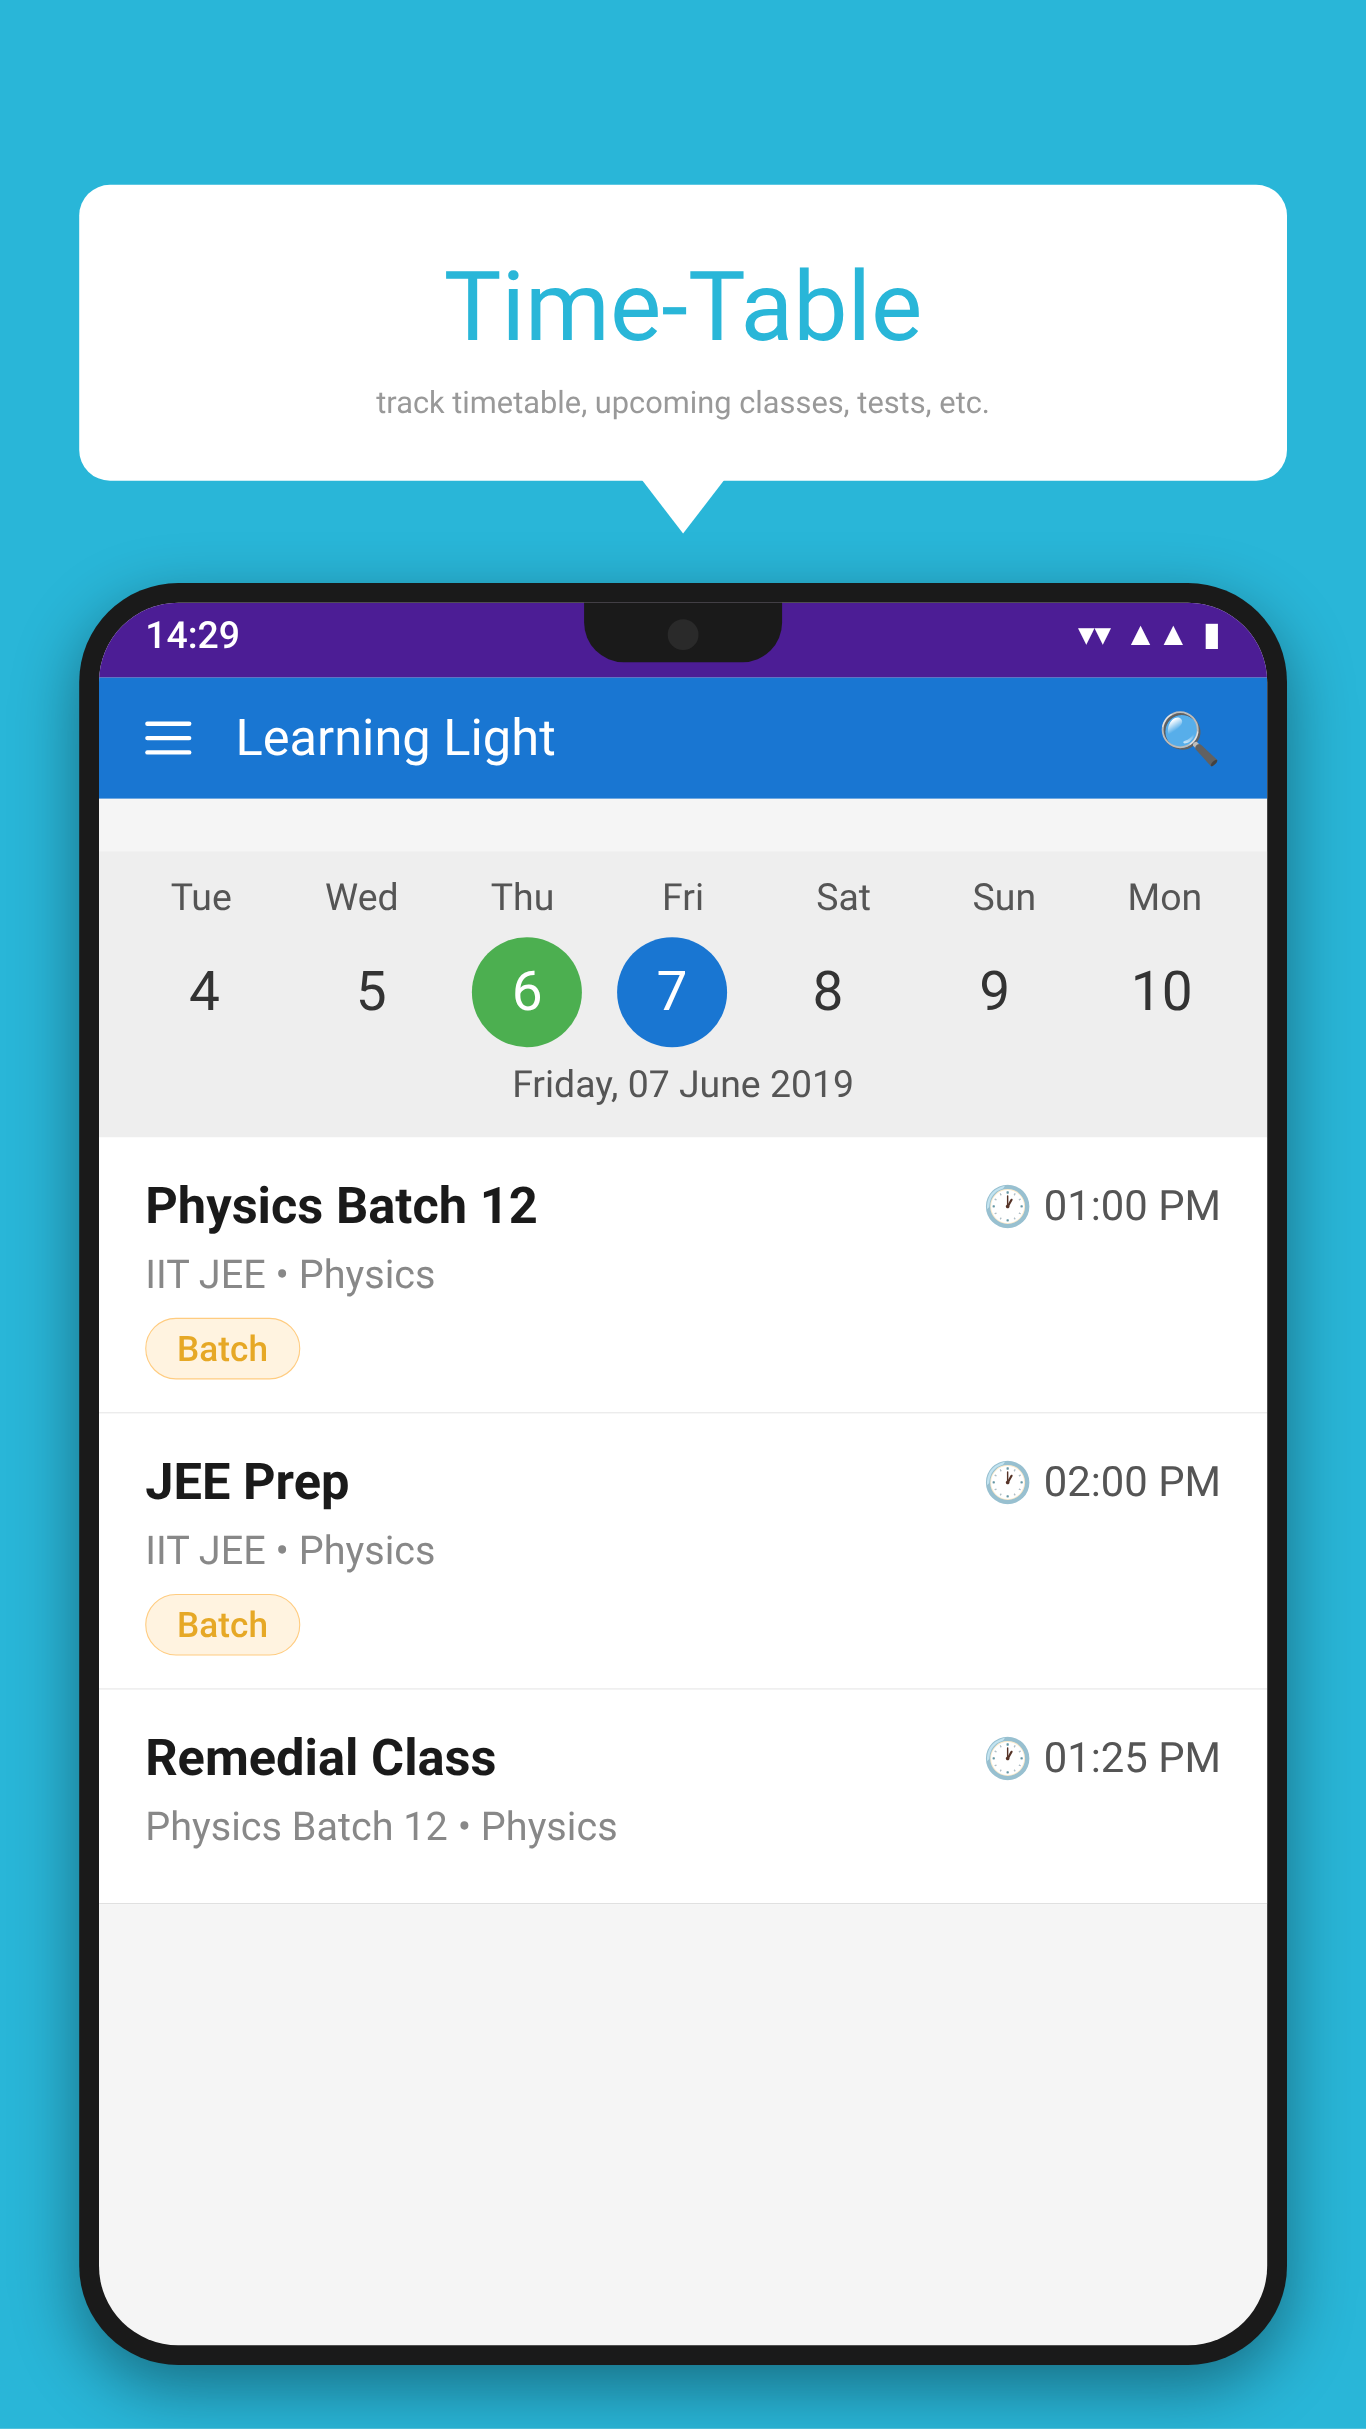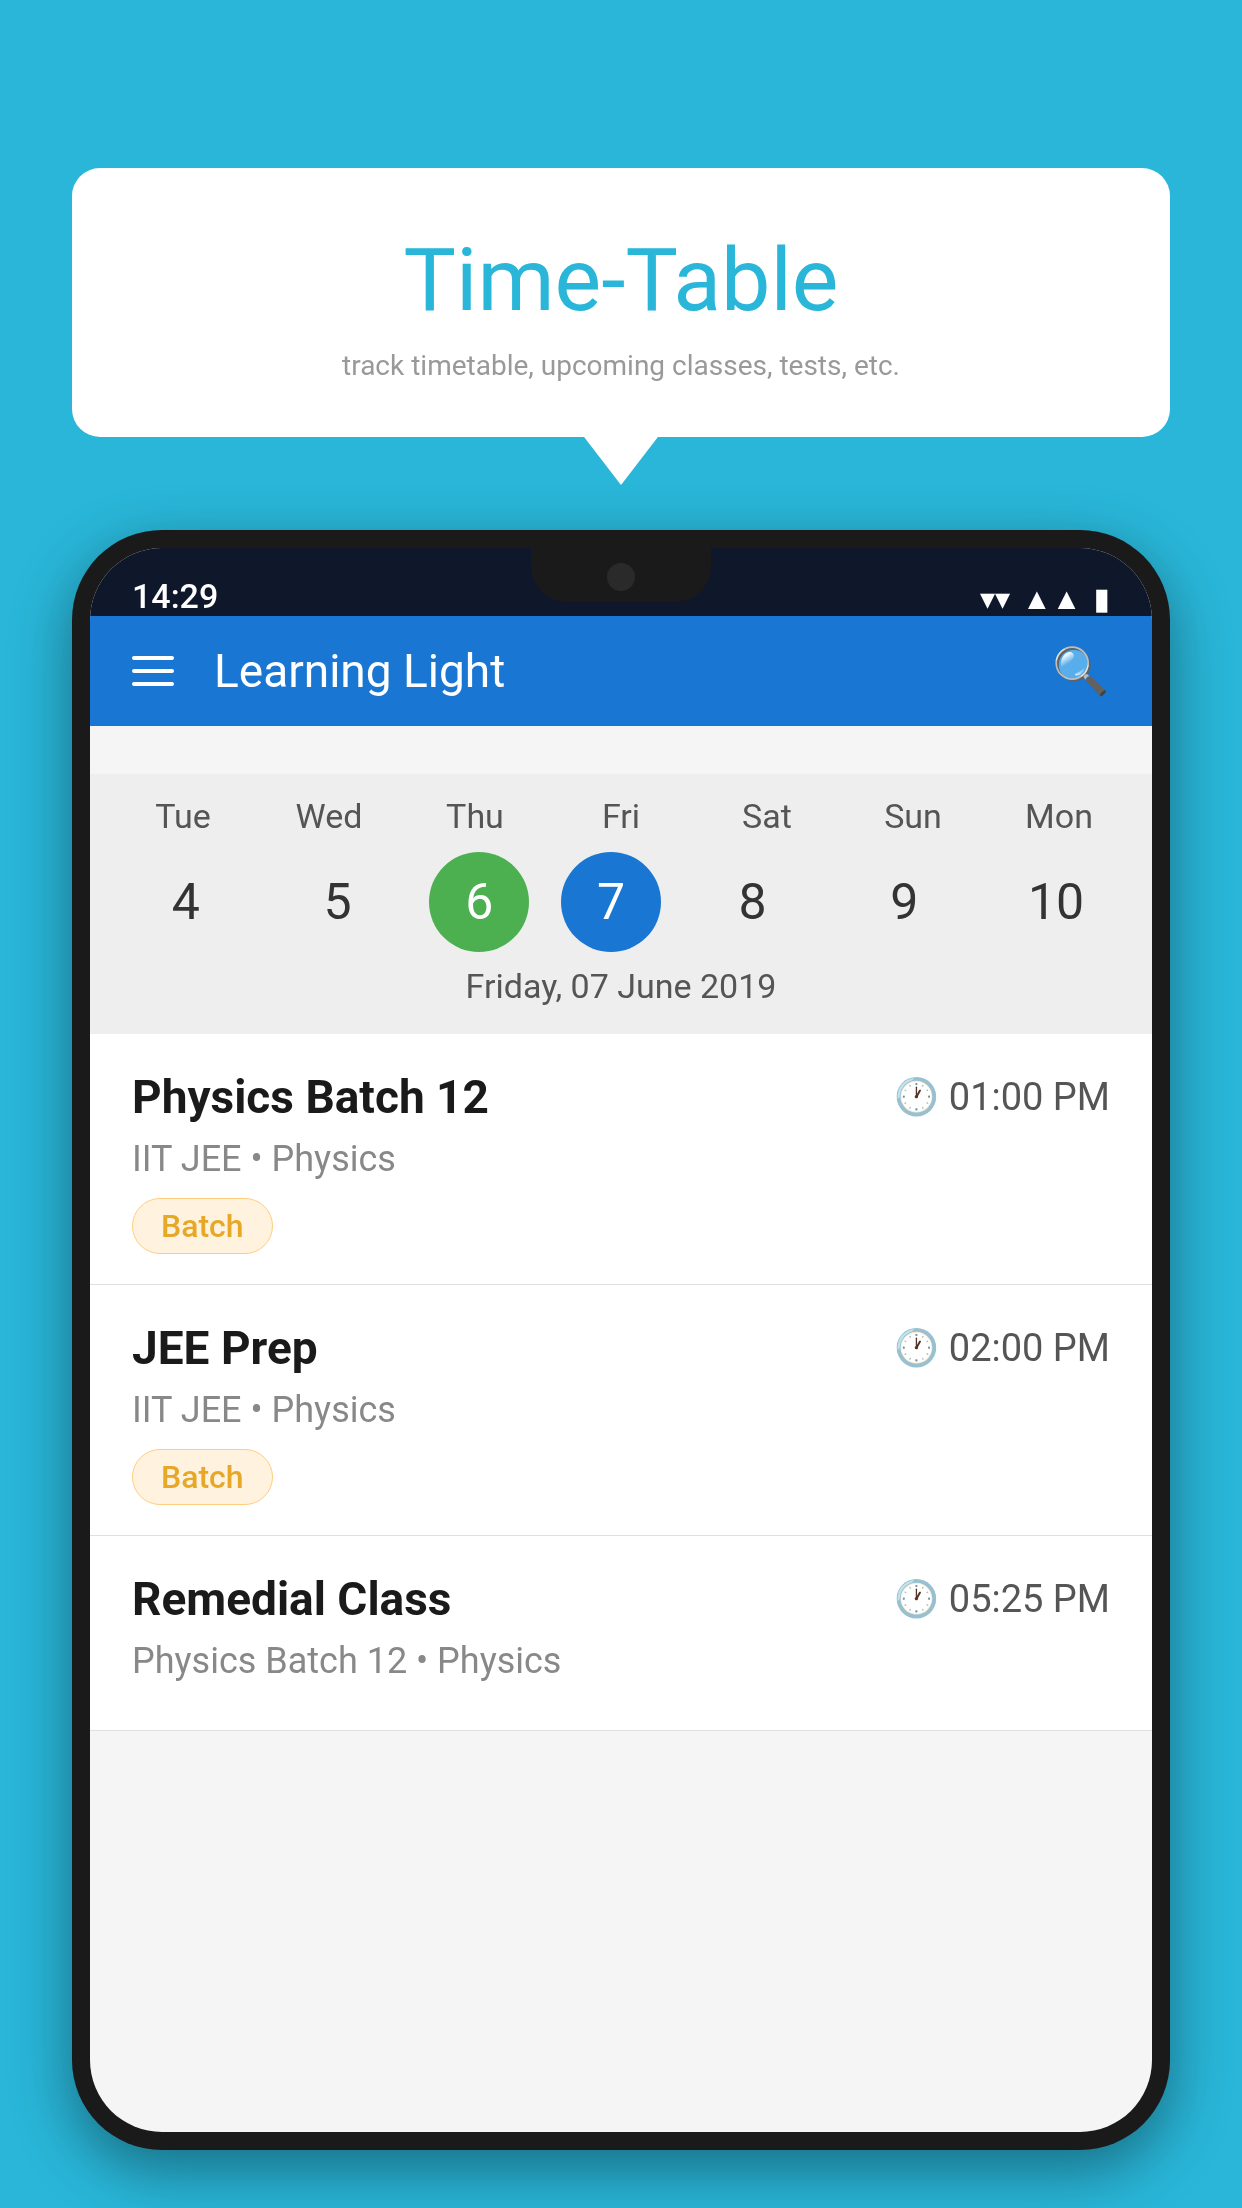--- a/index.html
+++ b/index.html
@@ -99,24 +99,24 @@
       background: #f5f5f5;
       border-radius: 72px;
       width: 100%;
       height: 100%;
       overflow: hidden;
       position: relative;
     }
 
     
     .status-bar {
-      background: #0f172a;
+      background: #4c1d95;
       height: 68px;
       display: flex;
-      align-items: flex-end;
+      align-items: flex-start;
       justify-content: space-between;
       padding: 0 42px;
       padding-top: 10px;
     }
 
     .status-time {
       color: white;
       font-size: 34px;
       font-weight: 500;
     }
@@ -379,21 +379,21 @@
           </div>
           <div class="schedule-item-subtitle">IIT JEE • Physics</div>
           <span class="batch-badge">Batch</span>
         </div>
 
         <div class="schedule-item">
           <div class="schedule-item-header">
             <span class="schedule-item-title">Remedial Class</span>
             <span class="schedule-item-time">
               <span class="clock-icon">🕐</span>
-              <span>05:25 PM</span>
+              <span>01:25 PM</span>
             </span>
           </div>
           <div class="schedule-item-subtitle">Physics Batch 12 • Physics</div>
         </div>
 
       </div>
     </div>
   </div>
 </div>
 

